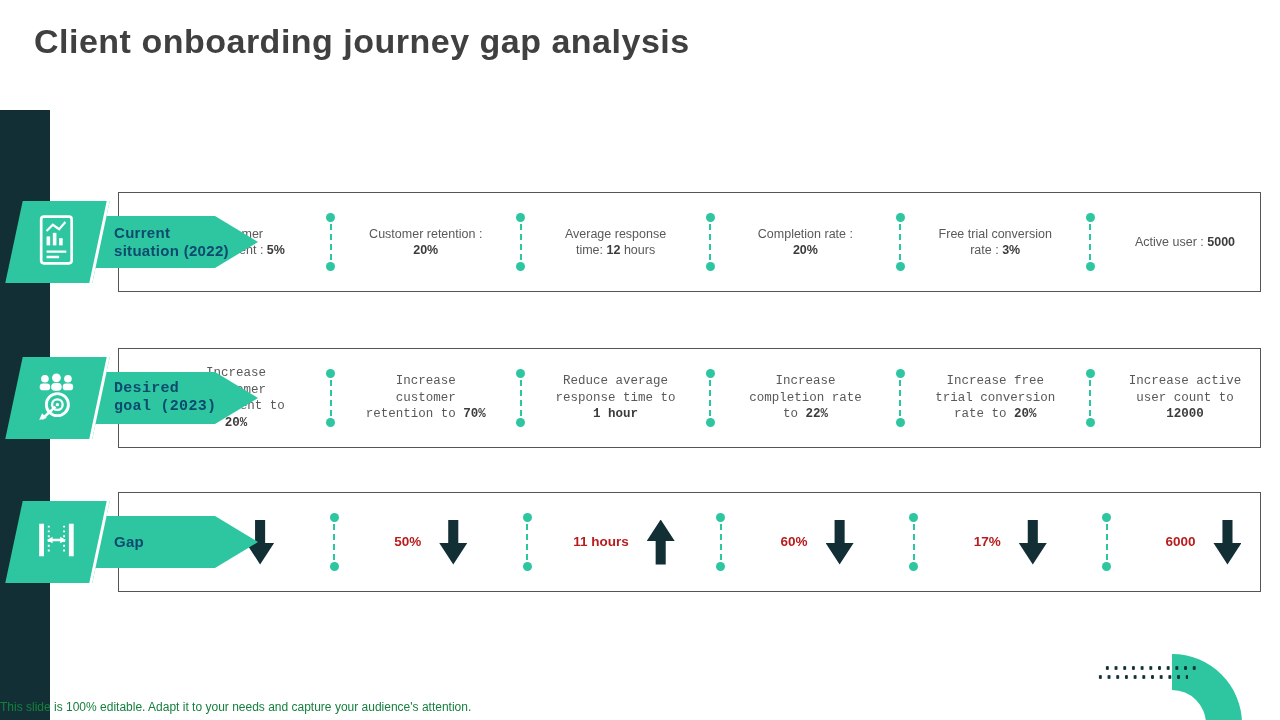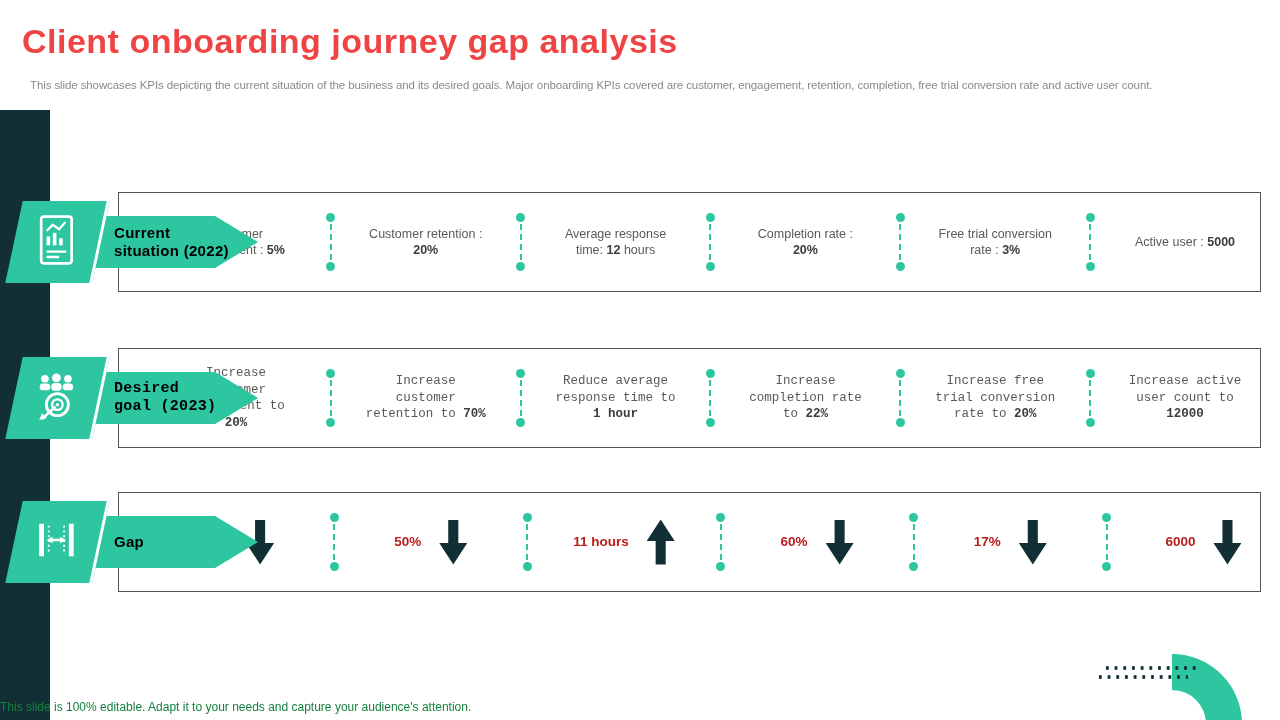--- a/index.html
+++ b/index.html
@@ -6,42 +6,42 @@
   .slide{position:relative;width:1280px;height:720px;background:#ffffff;overflow:hidden;
          font-family:"Liberation Sans",sans-serif;}
   :root{
     --teal:#2ec6a0;
     --ink:#132f36;
     --text-gray:#595959;
     --muted:#8f8f8f;
   }
 
   
-  .title{position:absolute;left:22px;top:22px;font-size:34px;font-weight:bold;color:#ef4444;
+  .title{position:absolute;left:34px;top:22px;font-size:34px;font-weight:bold;color:#404040;
          letter-spacing:.5px;white-space:nowrap;}
   .subtitle{position:absolute;left:30px;top:79px;width:1240px;font-size:11.5px;color:#8a8a8a;
             white-space:nowrap;letter-spacing:-.1px;}
 
   
   .sideband{position:absolute;left:0;top:110px;width:50px;height:610px;background:var(--ink);}
 
   
   .row{position:absolute;left:0;width:1280px;height:100px;}
   #row-0{top:192px;} #row-1{top:348px;font-family:Liberation Mono, monospace;} #row-2{top:492px;padding-left:20px;}
   .box{position:absolute;left:118px;top:0;width:1143px;height:100%;border:1px solid #555;background:#fff;box-sizing:border-box;}
 
   .tile{position:absolute;left:14px;top:9px;width:84px;height:82px;background:var(--teal);
         transform:skewX(-12deg);border-right:3px solid #fff;z-index:3;
         display:flex;align-items:center;justify-content:center;}
   .tile svg{transform:skewX(12deg);}
 
   .arrow{position:absolute;left:86px;top:24px;width:172px;height:52px;background:var(--teal);z-index:2;
          clip-path:polygon(0 0,75% 0,100% 50%,75% 100%,0 100%);
          display:flex;flex-direction:column;justify-content:center;padding-left:28px;box-sizing:border-box;}
-  .arrow-label{color:#000000;font-weight:bold;font-size:15px;line-height:1.22;letter-spacing:.3px;}
+  .arrow-label{color:#0c4a6e;font-weight:bold;font-size:15px;line-height:1.22;letter-spacing:.3px;}
 
   .cells{position:absolute;left:142px;right:1px;top:0;bottom:0;display:flex;align-items:center;}
   .cell{flex:1;display:flex;align-items:center;justify-content:center;text-align:center;
         font-size:12.5px;color:var(--text-gray);line-height:1.32;}
   .cell-inner{max-width:122px;}
   .cell b{color:#3c3c3c;}
 
   
   .sep{position:relative;width:2px;height:58px;flex:0 0 2px;}
   .sep .dot{position:absolute;left:50%;width:9px;height:9px;margin-left:-4.5px;border-radius:50%;background:var(--teal);}
@@ -63,21 +63,20 @@
               background-size:8.7px 6px;background-repeat:repeat-x;z-index:4;}
   .dots-a{left:1103px;top:665px;width:96px;}
   .dots-b{left:1096px;top:674px;width:92px;}
 </style>
 </head>
 <body>
 
 <div class="slide">
 
   <div class="title">Client onboarding journey gap analysis</div>
-  <div class="subtitle">This slide showcases KPIs depicting the current situation of the business and its desired goals. Major onboarding KPIs covered are customer, engagement, retention, completion, free trial conversion rate and active user count.</div>
 
   <div class="sideband"></div>
 
   <div class="row" id="row-0">
     <div class="box"></div>
     <div class="tile">
       <span>
         <svg width="44" height="52" viewBox="0 0 48 58">
           <rect x="7" y="3" width="34" height="52" rx="3" fill="none" stroke="#fff" stroke-width="3"></rect>
           <rect x="13" y="25" width="4" height="10" fill="#fff"></rect>

